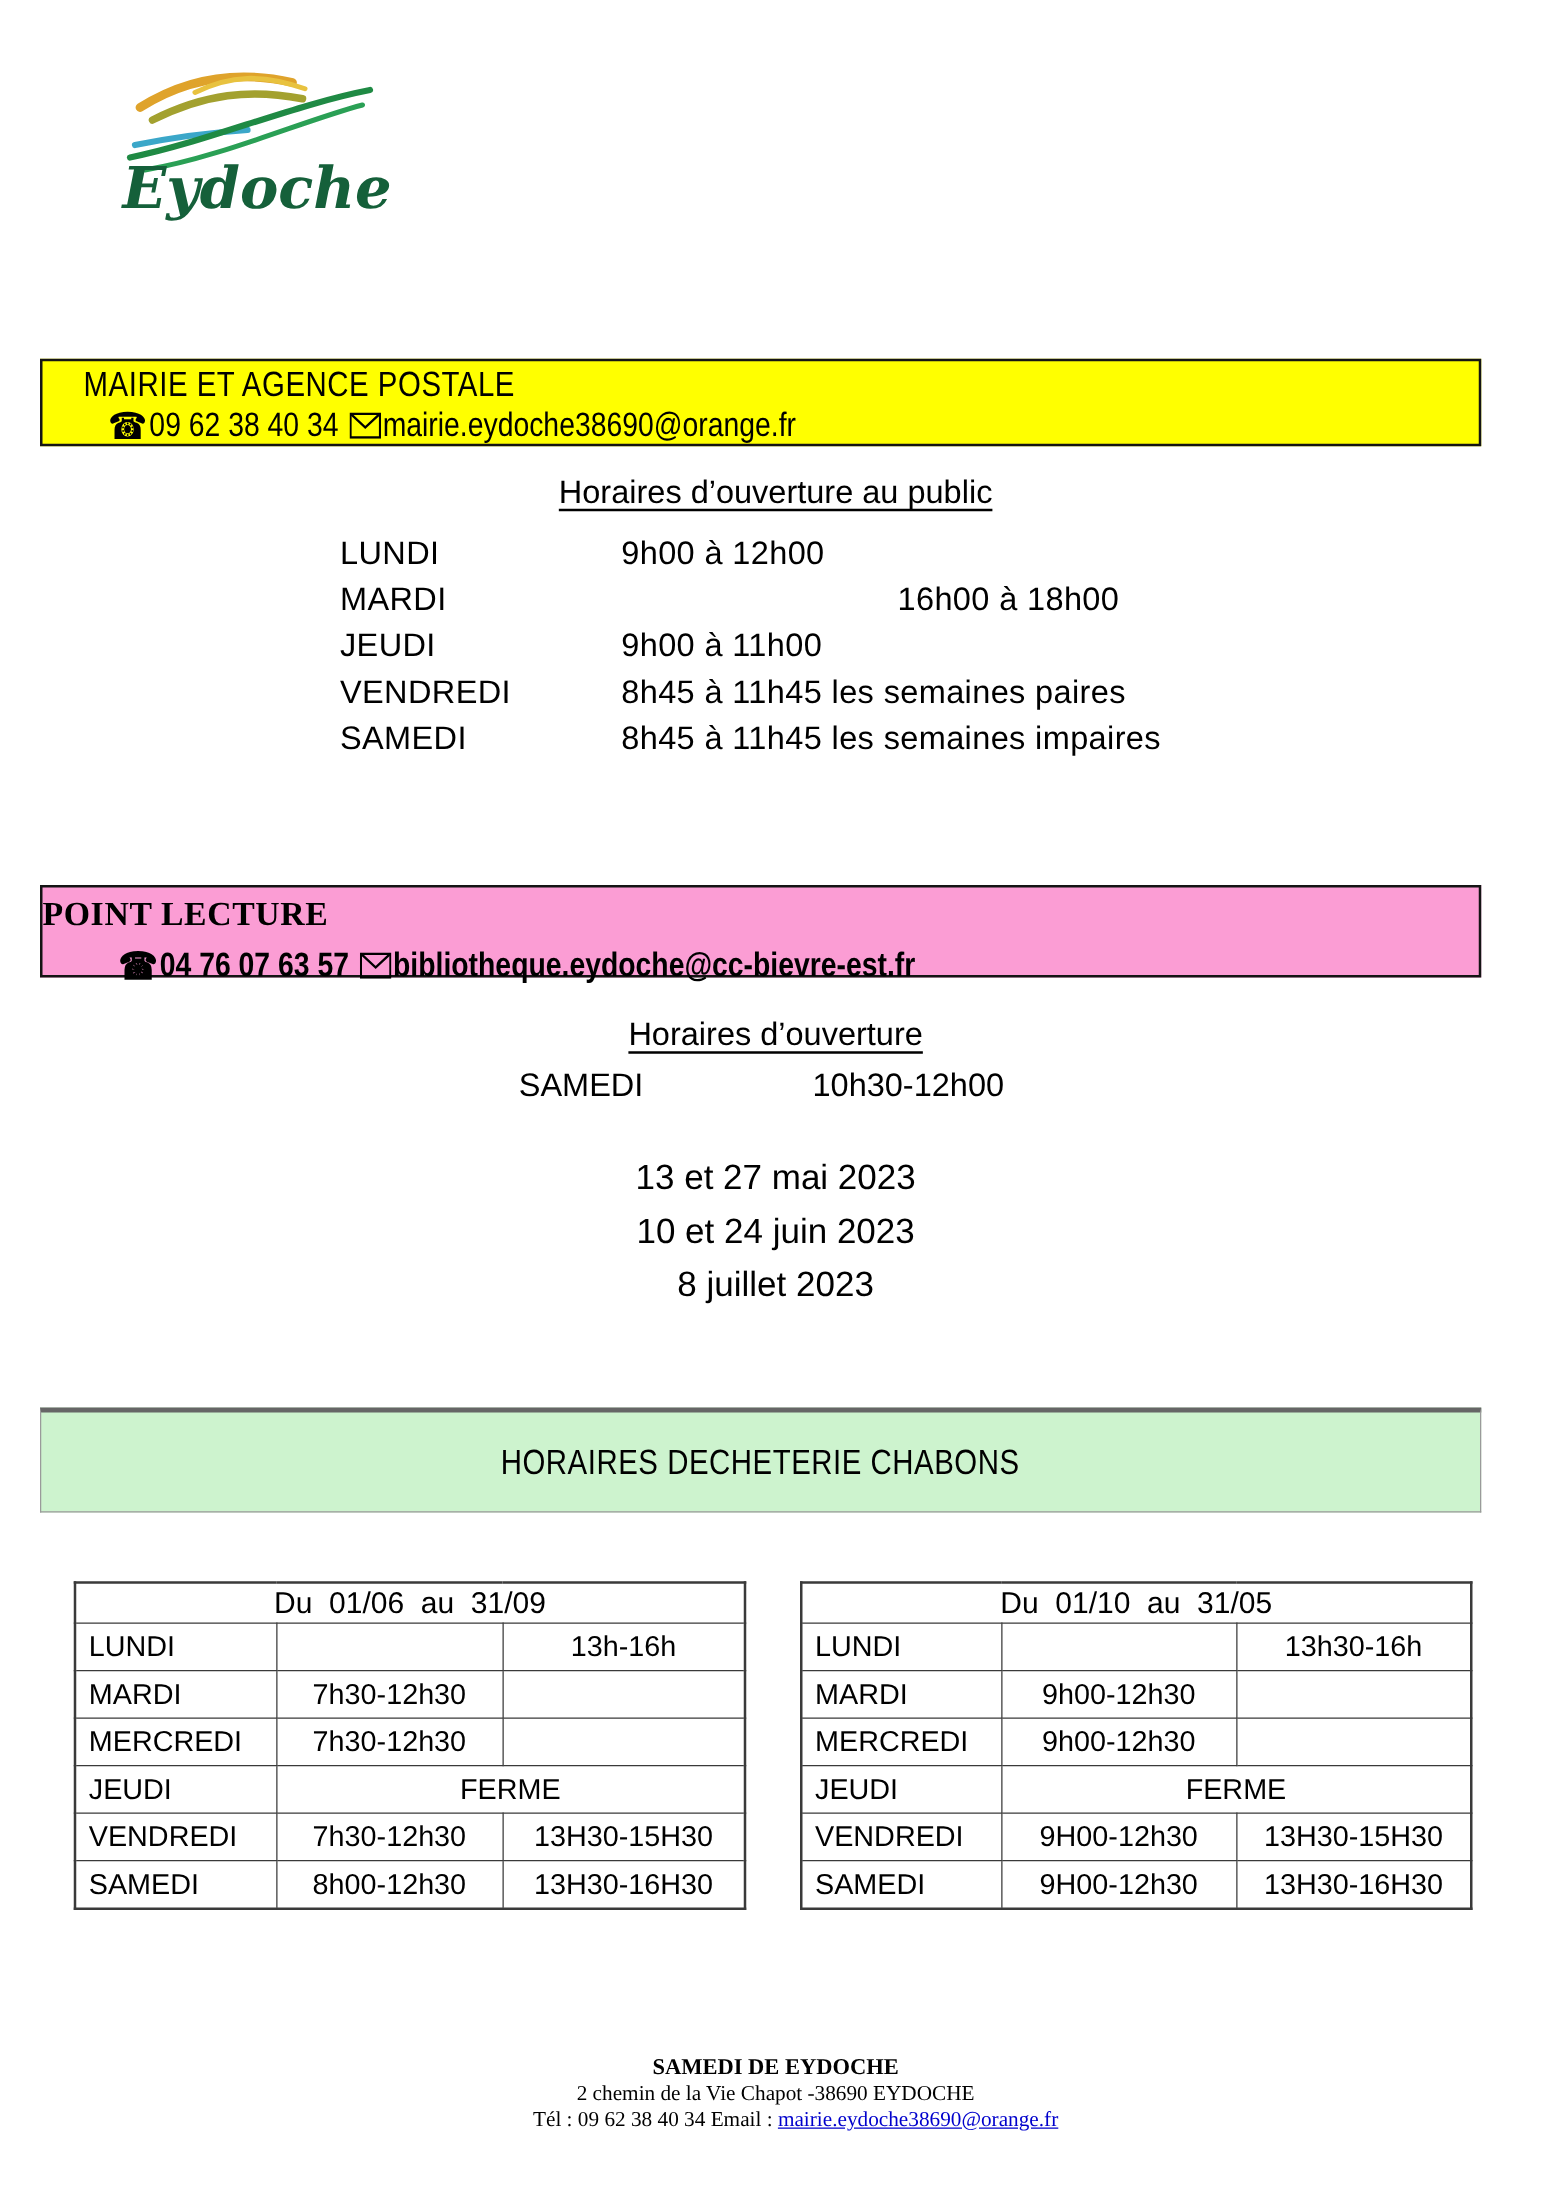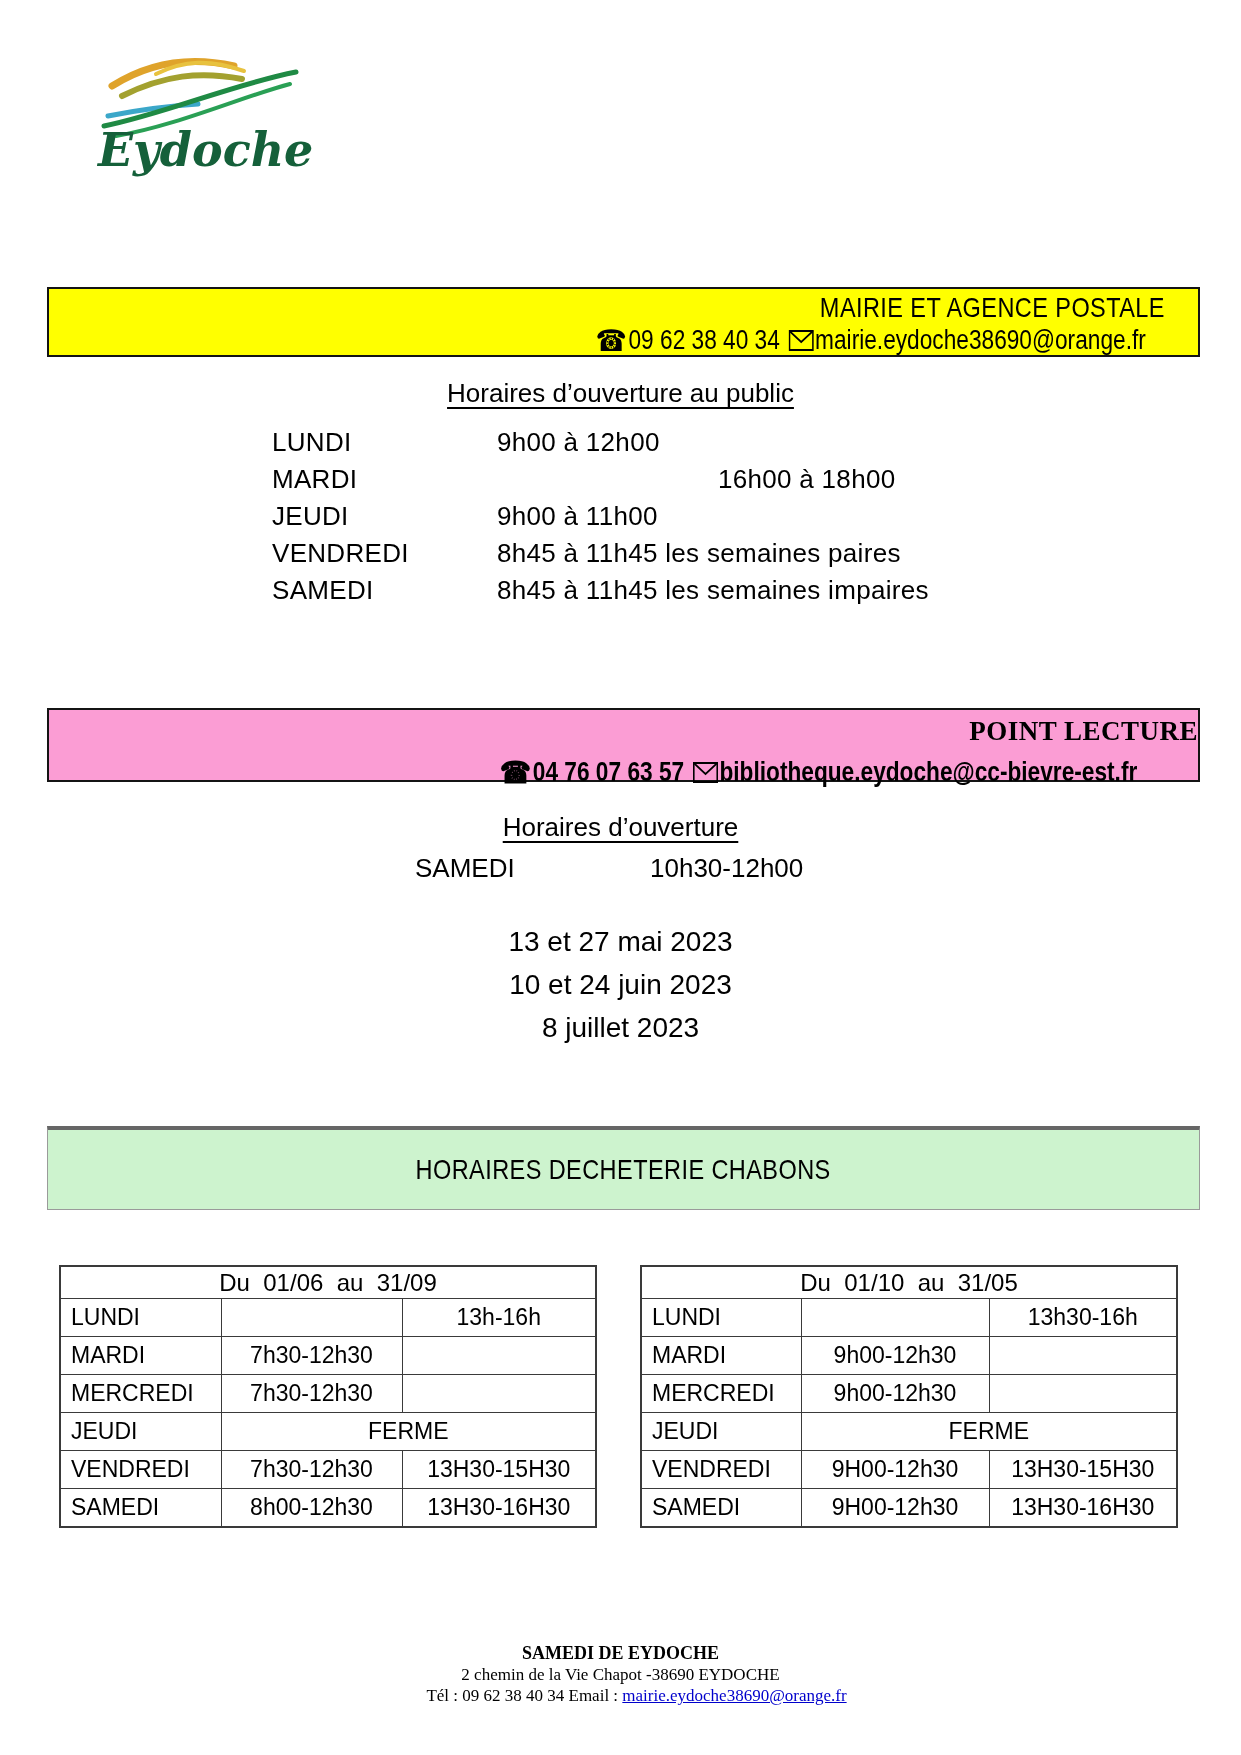--- a/index.html
+++ b/index.html
@@ -6,31 +6,30 @@
   .page {
     position:relative; width:1241px; height:1755px; background:#ffffff;
     font-family:"Liberation Sans", sans-serif; color:#000; overflow:hidden;
   }
 
   
   .logo { position:absolute; left:52px; top:32px; width:220px; height:150px;margin-left:40px; }
 
   
   .banner {
-    position:absolute; left:47px; width:1153px; box-sizing:border-box;
-    text-align:right;
+    position:absolute; left:32px; width:1153px; box-sizing:border-box;
+    text-align:left;
   }
   .banner-yellow {
     top:287px; height:70px; background:#FFFF00; border:2px solid #141414;
     padding-top:3px;
   }
   .banner-pink {
     top:708px; height:74px; background:#FB9DD4; border:2px solid #141414;
     padding-top:4px;
-    padding-left:31px;
   }
   .banner-green {
     top:1126px; height:84px; background:#CDF3CE;
     border:1px solid #9a9a9a; border-top:4px solid #666;
     display:flex; align-items:center; justify-content:center;
   }
   .cond { display:inline-block; transform:scaleX(0.84); transform-origin:center; white-space:nowrap; }
   .banner-title-sans { font-size:28px; line-height:32px; letter-spacing:0.5px; }
   .banner-line2 { font-size:27px; line-height:32px; }
   .banner-title-serif {

